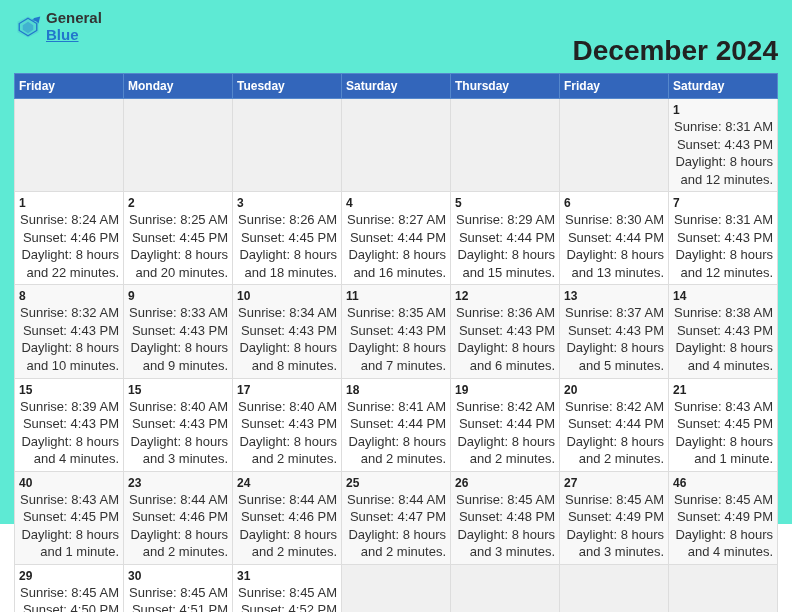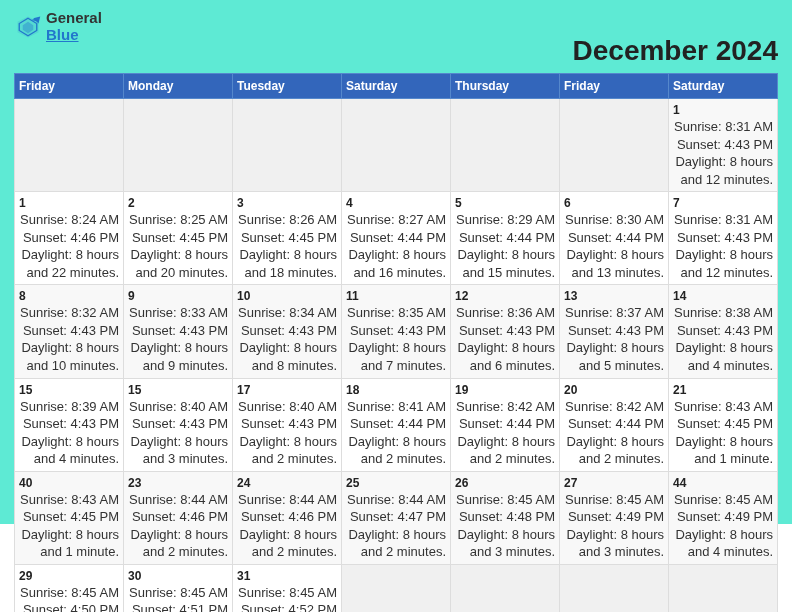--- a/index.html
+++ b/index.html
@@ -261,21 +261,21 @@
           </td>
           <td>
             <span class="day-num">26</span>
             <div class="cell-text">Sunrise: 8:45 AM<br>Sunset: 4:48 PM<br>Daylight: 8 hours and 3 minutes.</div>
           </td>
           <td>
             <span class="day-num">27</span>
             <div class="cell-text">Sunrise: 8:45 AM<br>Sunset: 4:49 PM<br>Daylight: 8 hours and 3 minutes.</div>
           </td>
           <td>
-            <span class="day-num">44</span>
+            <span class="day-num">46</span>
             <div class="cell-text">Sunrise: 8:45 AM<br>Sunset: 4:49 PM<br>Daylight: 8 hours and 4 minutes.</div>
           </td>
         </tr>
         <tr>
           <td>
             <span class="day-num">29</span>
             <div class="cell-text">Sunrise: 8:45 AM<br>Sunset: 4:50 PM<br>Daylight: 8 hours and 4 minutes.</div>
           </td>
           <td>
             <span class="day-num">30</span>

